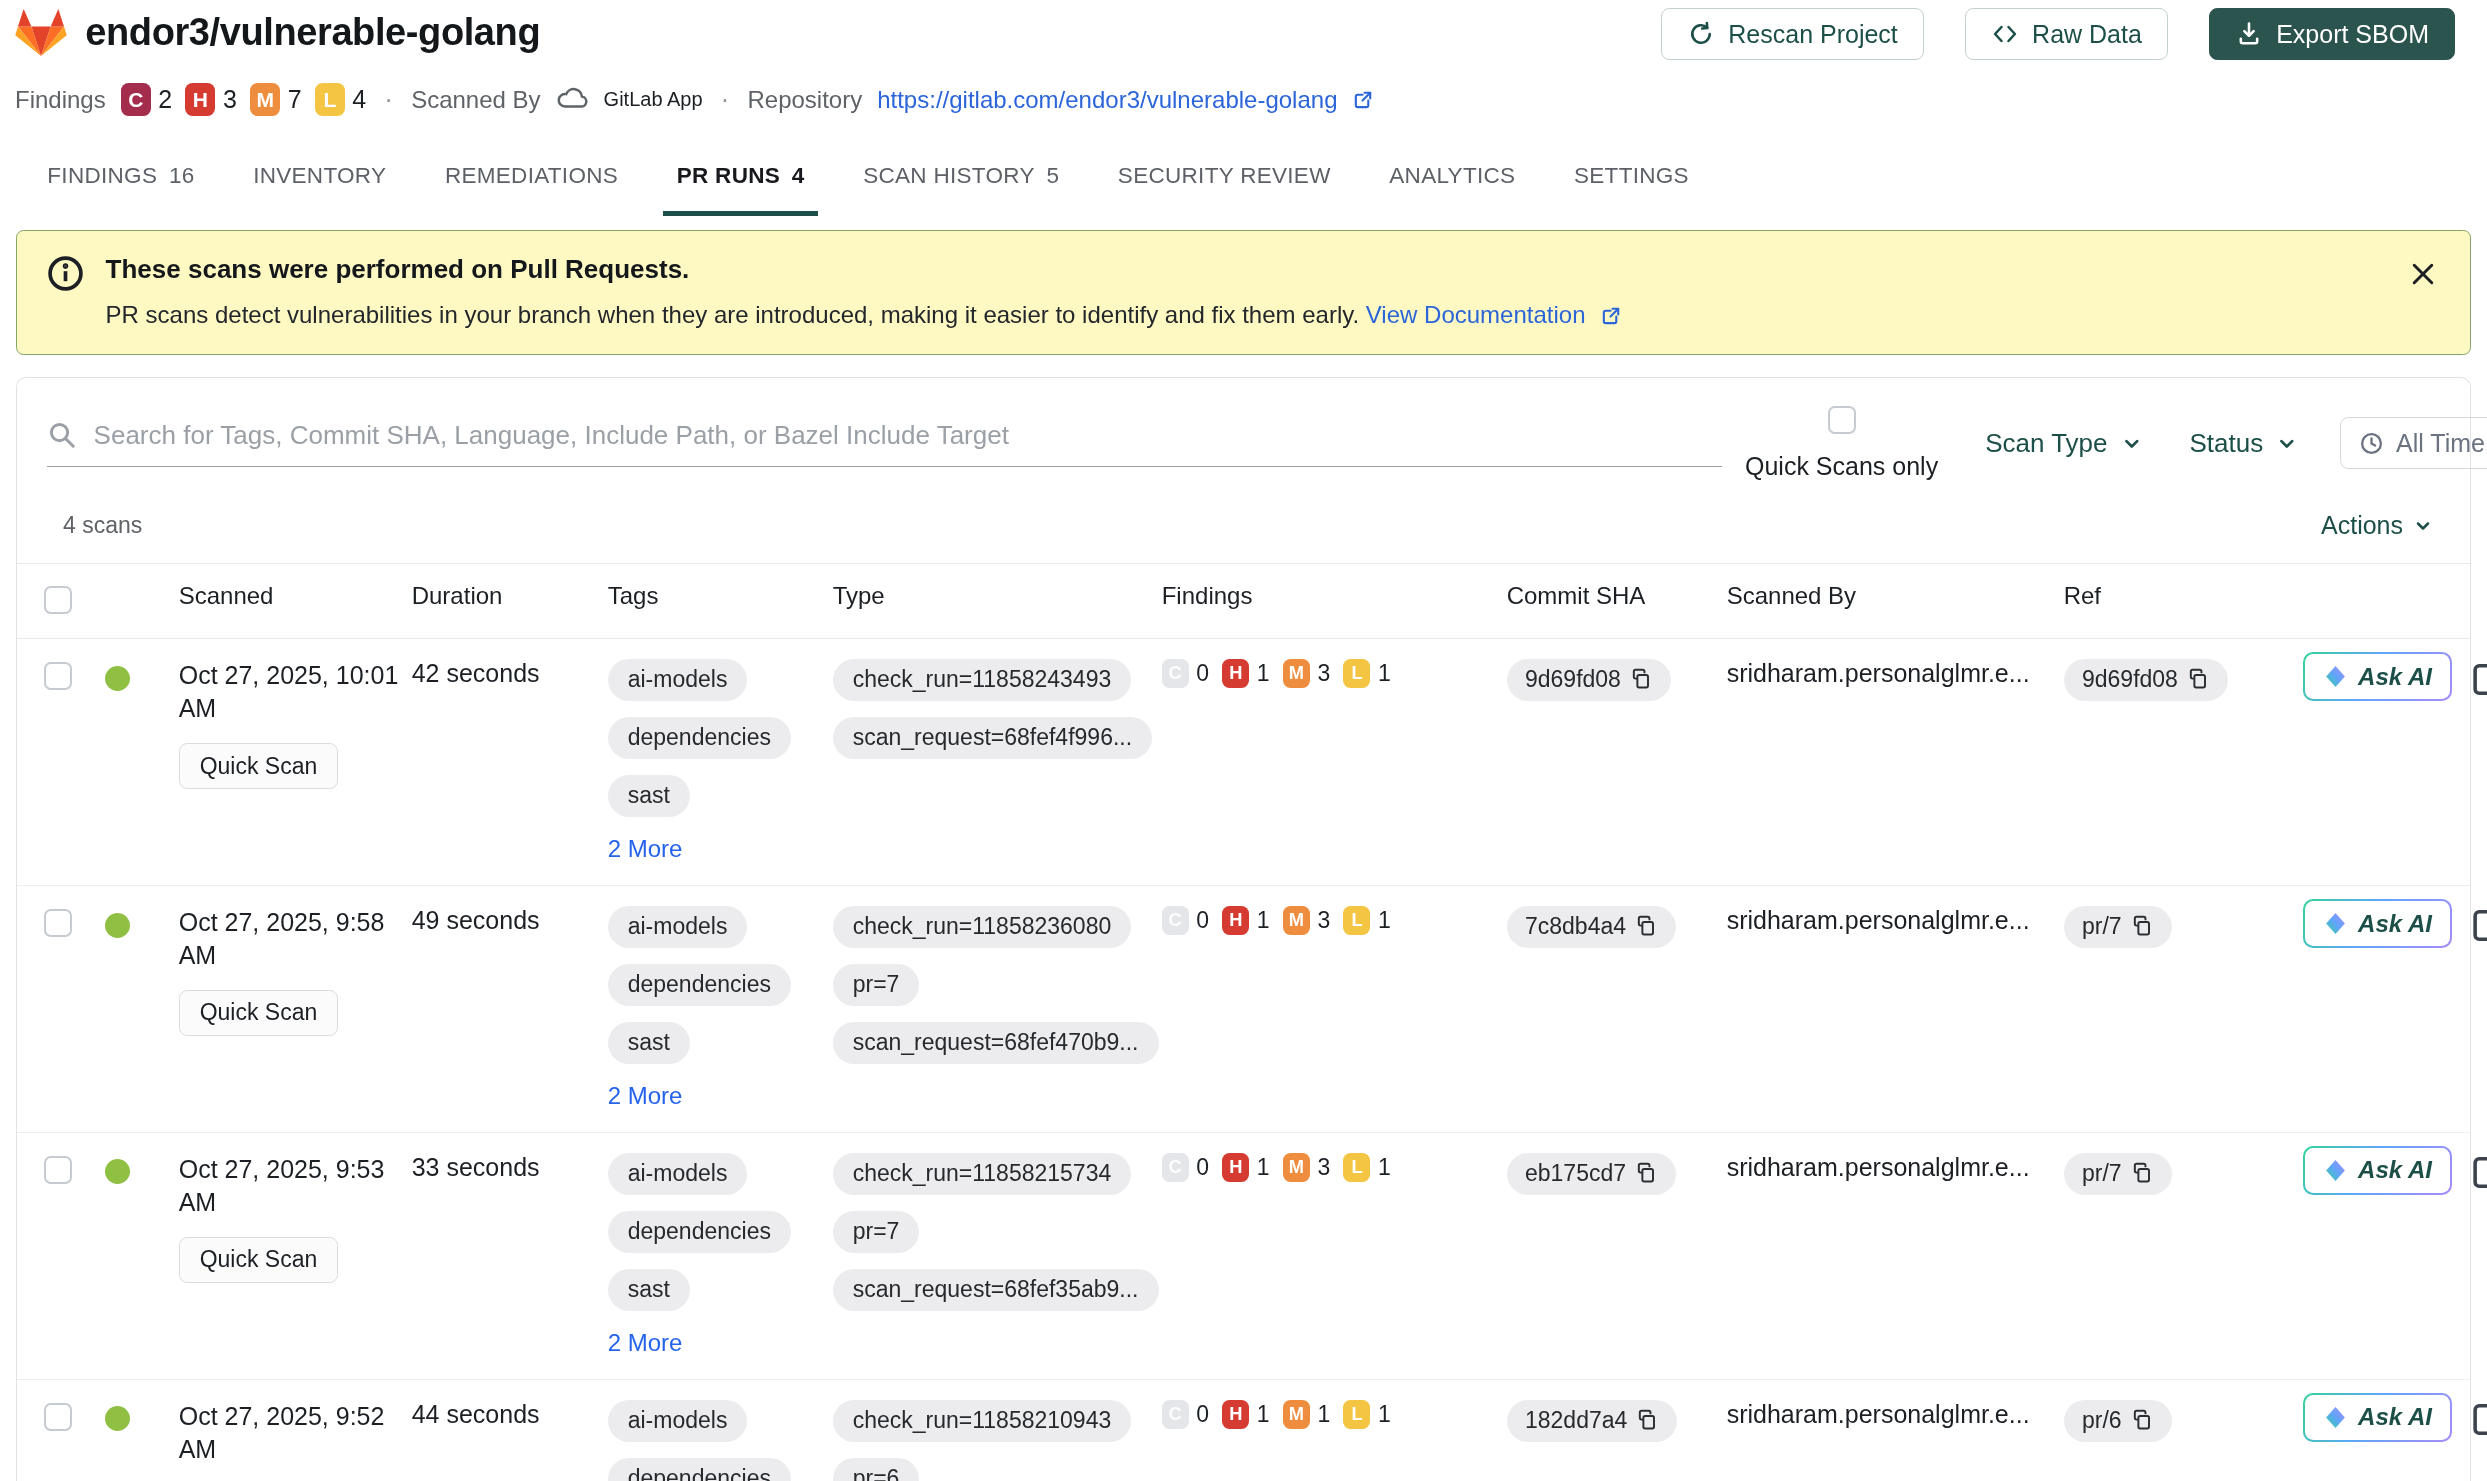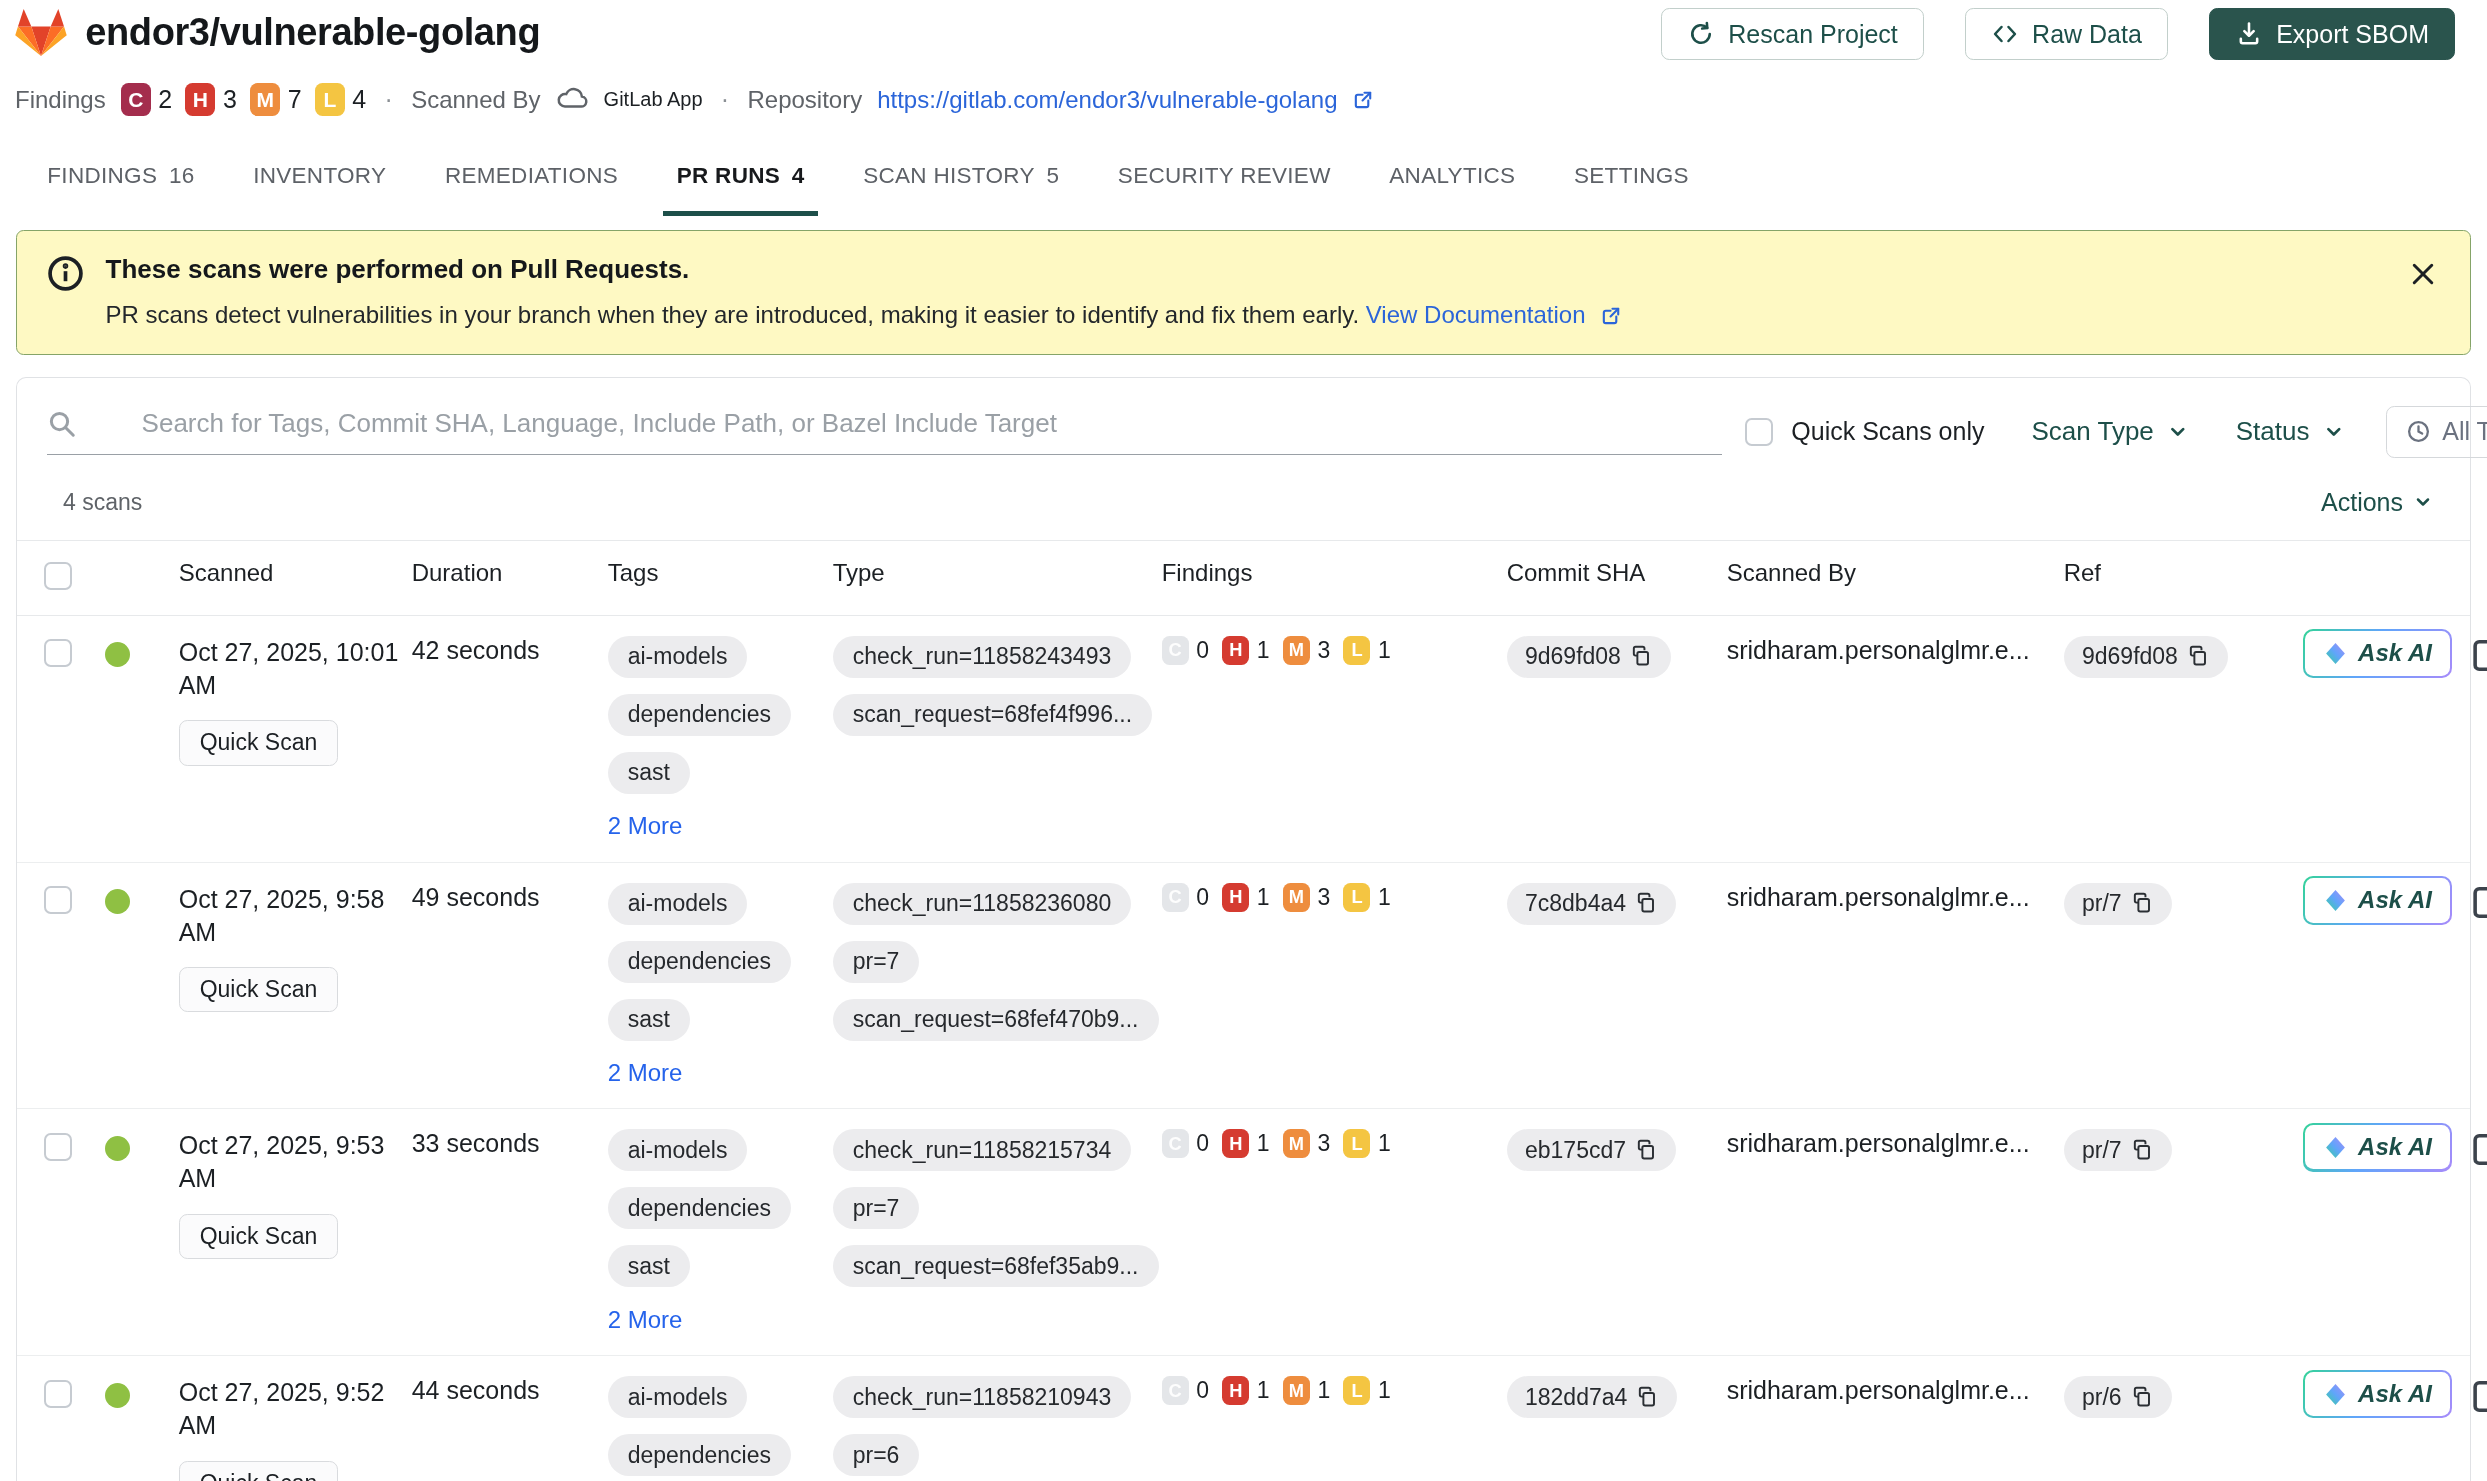--- a/index.html
+++ b/index.html
@@ -61,23 +61,23 @@
 
   
   .card { margin:21.6px 16px 0; border:1.7px solid #e0e2e5; border-radius:10px 10px 0 0; border-bottom:none;
     min-height:1032px; background:#fff; }
 
   .filterbar { display:flex; align-items:center; padding:28px 33px 0 30px; }
   .search { flex:0 0 1675px; display:flex; align-items:center; gap:16.6px;
     border-bottom:1.7px solid #9aa0a6; padding-bottom:15px; }
   .search svg { width:30px; height:30px; stroke:#9aa0a6; fill:none; stroke-width:2.4; stroke-linecap:round; flex:0 0 auto; }
   .search input { border:none; outline:none; width:100%; font-size:26px; color:#1c2024;
-    font-family:"Liberation Sans",sans-serif; background:transparent;margin-left:48px; }
+    font-family:"Liberation Sans",sans-serif; background:transparent; }
   .search input::placeholder { color:#9aa0a6; }
-  .qs { display:flex; align-items:center; gap:18.3px; margin-left:23px; font-size:25px; color:#1c2024; white-space:nowrap; }
+  .qs { display:flex; align-items:center; gap:18.3px; margin-left:23px; font-size:25px; color:#1c2024; white-space:nowrap;flex-direction:column; }
   .checkbox { display:inline-block; width:28px; height:28px; border:2.5px solid #c6cbd1; border-radius:6.7px; background:#fff; cursor:pointer; }
   .seldrop { display:flex; align-items:center; gap:13.3px; font-size:26px; font-weight:500; color:#1d4f49;
     margin-left:47px; cursor:pointer; white-space:nowrap; }
   .chev { width:21.6px; height:21.6px; stroke:#1d4f49; fill:none; stroke-width:3; stroke-linecap:round; stroke-linejoin:round; }
   .timebtn { margin-left:42px; display:flex; align-items:center; gap:11.7px; border:1.7px solid #d5d8db; border-radius:8.3px;
     height:52px; padding:0 18.3px; color:#6b7280; font-size:25px; cursor:pointer; white-space:nowrap; }
   .timebtn svg { width:25px; height:25px; stroke:#6b7280; fill:none; stroke-width:2.2; stroke-linecap:round; }
 
   .summary { display:flex; align-items:center; justify-content:space-between; padding:30px 37px 23px 46px; }
   .scans-count { font-size:23px; color:#5f6368; }

